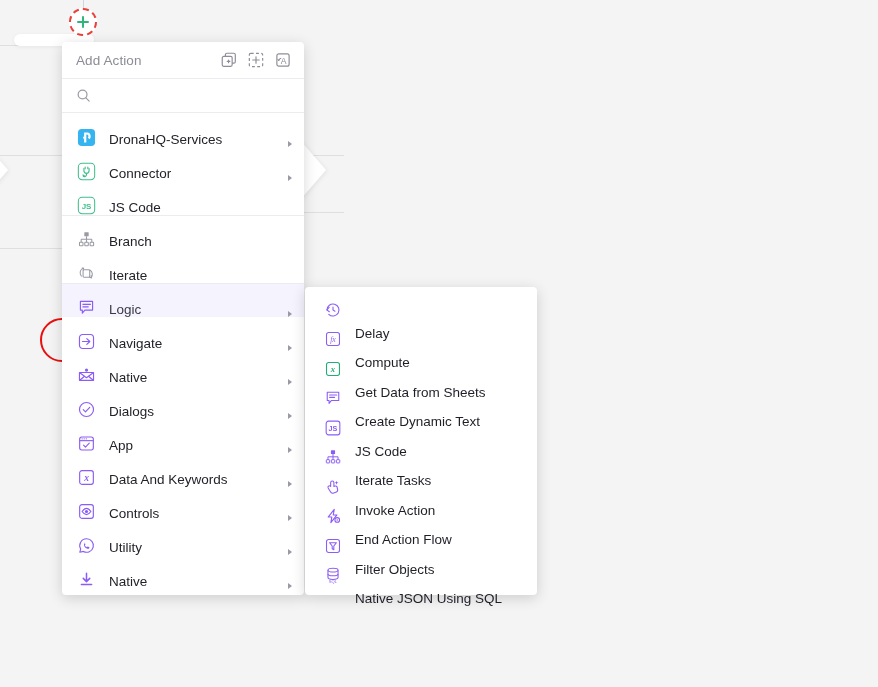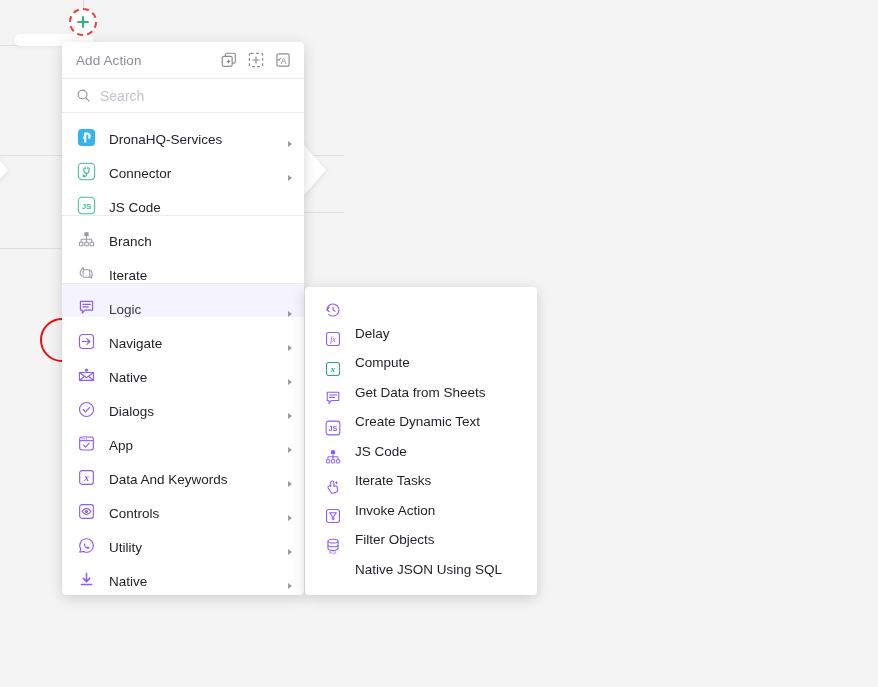--- a/index.html
+++ b/index.html
@@ -201,21 +201,20 @@
         </svg>
 
       </div>
     </div>
 
     <div class="search-row">
       <svg width="15" height="15" viewBox="0 0 16 16">
         <circle cx="7" cy="7" r="4.7" fill="none" stroke="#9b9ba6" stroke-width="1.3"></circle>
         <path d="M10.6 10.6 L14 14" stroke="#9b9ba6" stroke-width="1.3" stroke-linecap="round"></path>
       </svg>
-      <input class="search-input" type="text" autofocus="" placeholder="Search" style="">
     </div>
 
     <div class="menu-list">
 
       <div class="menu-item">
         <span class="mi-icon">
           <svg width="19" height="19" viewBox="0 0 20 20">
             <rect x="1" y="1" width="18" height="18" rx="4" fill="#35b4ef"></rect>
             <path d="M8.6 4.8h2.1c2.4 0 3.7 1.6 3.7 4 0 1.3-.4 2.4-1.2 3.1l-1.7-1.6c.3-.4.5-.9.5-1.5 0-1.2-.6-2-1.6-2h-.6v8.4H7.5V4.8z" fill="#fff"></path>
             <path d="M6.4 9.2h3.1v1.9H6.4z" fill="#fff"></path>
@@ -453,20 +452,30 @@
     <div class="sub-item">
       <span class="si-icon">
         <svg width="18" height="18" viewBox="0 0 20 20">
           <path d="M7.4 5.2c0-1 .8-1.8 1.8-1.8s1.8.8 1.8 1.8v4.3l1.4-.5c1-.3 2 .3 2.2 1.3l.5 2.3c.3 1.4-.5 2.8-1.9 3.3l-2.4.8c-1.5.5-3.1-.2-3.8-1.6L4.6 11c-.4-.8-.1-1.7.7-2.1.7-.4 1.6-.2 2.1.5v-4.2z" fill="none" stroke="#8b5cf6" stroke-width="1.2" stroke-linejoin="round"></path>
           <path d="M13.9 3.1l.6 1.6 1.6.6-1.6.6-.6 1.6-.6-1.6-1.6-.6 1.6-.6z" fill="#8b5cf6"></path>
         </svg>
       </span>
       <span class="si-label">Invoke Action</span>
     </div>
 
+    <div class="sub-item">
+      <span class="si-icon">
+        <svg width="18" height="18" viewBox="0 0 20 20">
+          <path d="M11.4 2.6L4.6 11.2h4.1l-1.1 6.2 6.8-8.6h-4.1z" fill="none" stroke="#8b5cf6" stroke-width="1.2" stroke-linejoin="round"></path>
+          <circle cx="14.7" cy="14.4" r="2.6" fill="none" stroke="#8b5cf6" stroke-width="1.2"></circle>
+          <circle cx="14.7" cy="14.4" r=".9" fill="#8b5cf6"></circle>
+        </svg>
+      </span>
+      <span class="si-label">End Action Flow</span>
+    </div>
 
     <div class="sub-item">
       <span class="si-icon">
         <svg width="18" height="18" viewBox="0 0 20 20">
           <rect x="2.8" y="2.8" width="14.4" height="14.4" rx="2.4" fill="none" stroke="#8b5cf6" stroke-width="1.2"></rect>
           <path d="M6.2 6.4h7.6l-2.9 3.6v4.1l-1.8-1.1V10z" fill="none" stroke="#8b5cf6" stroke-width="1.2" stroke-linejoin="round"></path>
         </svg>
       </span>
       <span class="si-label">Filter Objects</span>
     </div>

